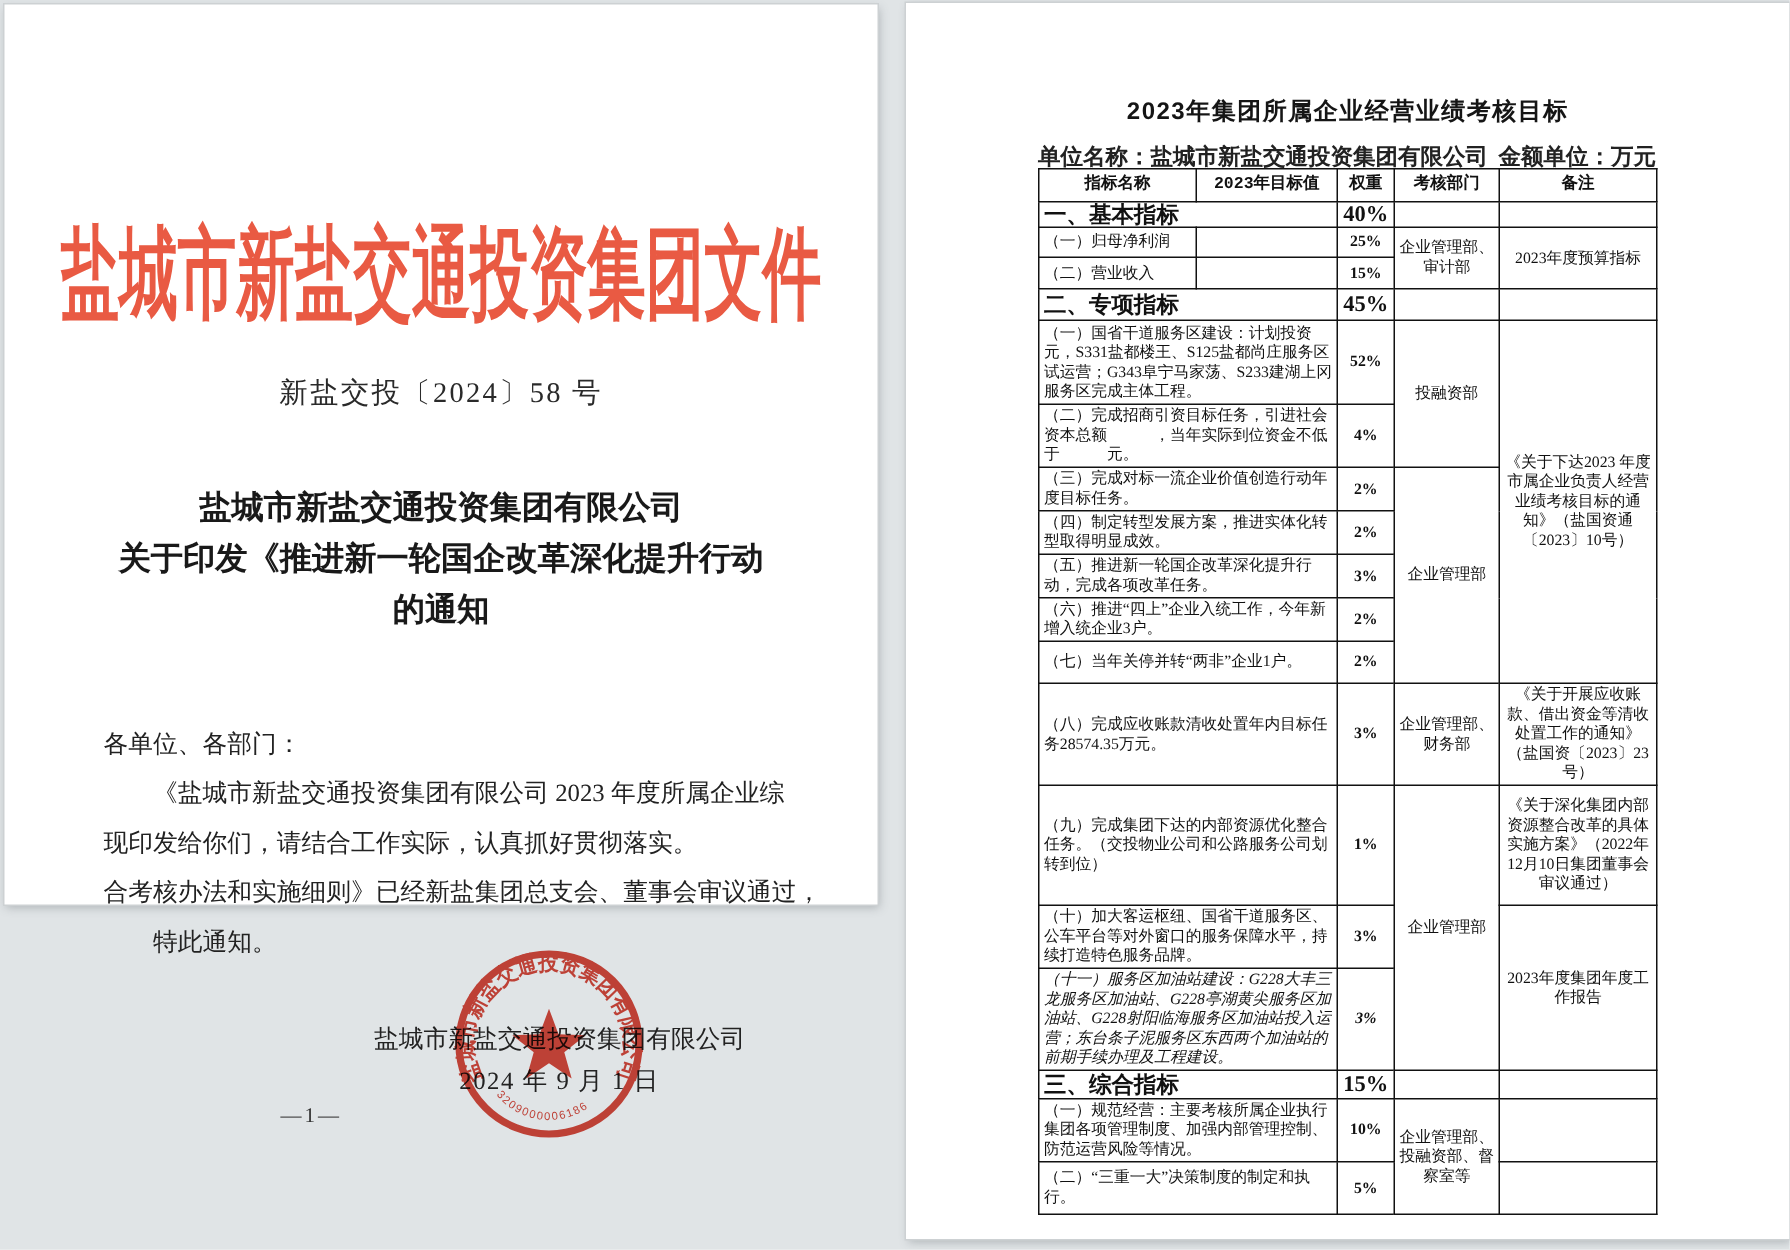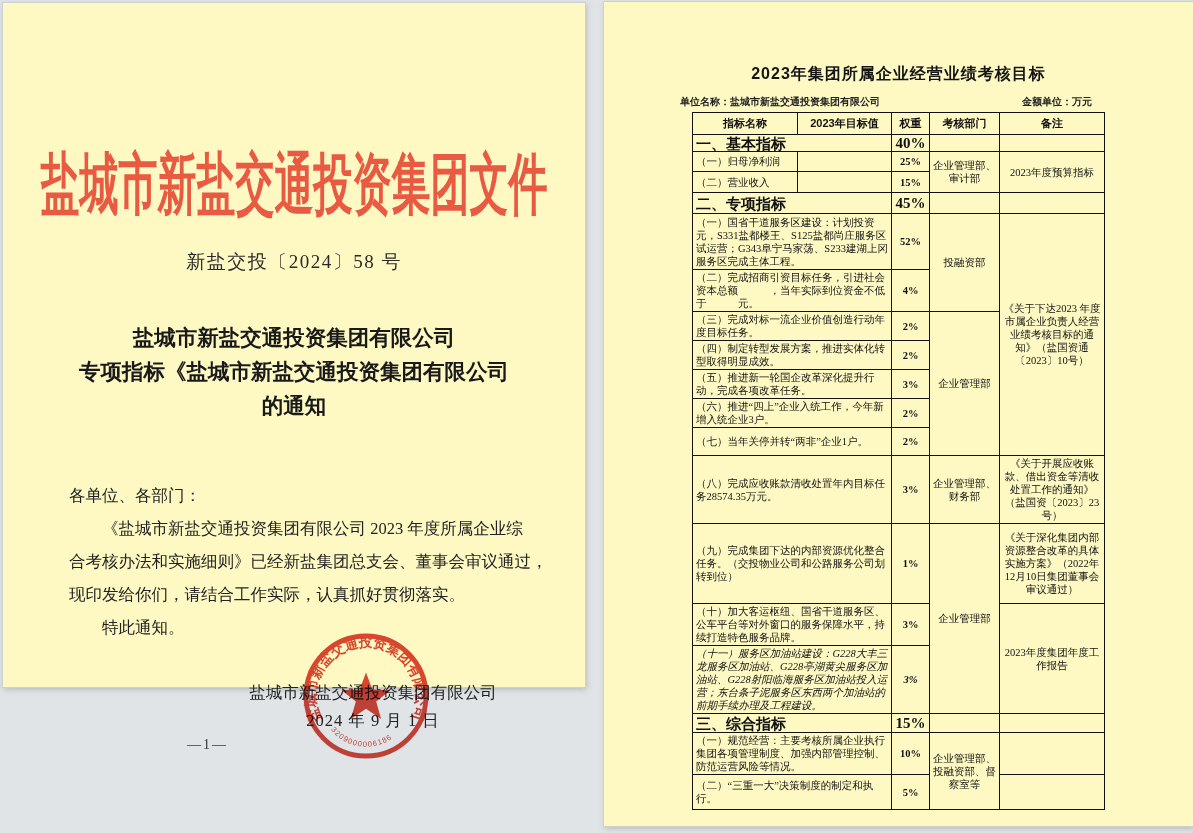--- a/index.html
+++ b/index.html
@@ -3,24 +3,24 @@
 <meta charset="utf-8">
 <style>
   * { margin:0; padding:0; box-sizing:border-box; }
   html,body { width:1193px; height:833px; }
   body {
     background:#e0e4e6;
     font-family:"Liberation Serif","DejaVu Serif",serif;
     position:relative; overflow:hidden; color:#1d1d1d;
   }
   .page {
-    position:absolute; background:#fef9c3;
+    position:absolute; background:#ffffff;
     box-shadow:0 0 0 1px #cdd1d3, 1px 2px 6px rgba(80,90,95,.35);
   }
-  #left-page  { left:3px; top:3px;  width:582px; height:684px; }
+  #left-page  { left:3px; top:3px;  width:582px; height:600px; }
   #right-page { left:604px; top:2px; width:589px; height:824px; }
 
   
   .red-title {
     position:absolute; top:160px; left:0; width:100%; text-align:center;
     font-size:39px; line-height:44px; font-weight:bold; color:#e95a43;
     transform:scaleY(1.72); transform-origin:50% 50%;
     font-family:"Liberation Serif","DejaVu Serif",serif; white-space:nowrap;
   }
   .doc-number {
@@ -55,64 +55,64 @@
   .seal-code { font-size:7px; fill:#d5382b; letter-spacing:1px;
                font-family:"Liberation Sans",sans-serif; }
 
   
   .r-title {
     position:absolute; top:62px; width:100%; text-align:center;
     font-size:16px; font-weight:bold; letter-spacing:1px; color:#151515;
     font-family:"Liberation Sans","DejaVu Sans",sans-serif;
   }
   .r-meta {
-    position:absolute; top:93px; left:76px; width:412px;
+    position:absolute; top:93px; left:88px; width:412px;
     display:flex; justify-content:space-between;
-    font-size:10px; font-weight:bold; color:#222;
+    font-size:15px; font-weight:bold; color:#222;
   }
   #assessment-table {
     position:absolute; top:110px; left:88px; width:412px;
     border-collapse:collapse; table-layout:fixed;
     border:1.5px solid #111;
   }
   #assessment-table th, #assessment-table td {
     border:1px solid #111; padding:1px 3px; vertical-align:middle;
     text-align:center; font-size:10.5px; line-height:13px; color:#111;
     font-family:"Liberation Serif","DejaVu Serif",serif;
     overflow:hidden;
   }
   #assessment-table thead th {
-    font-family:Liberation Sans, sans-serif;
+    font-family:Liberation Mono, monospace;
     font-weight:bold; font-size:11px;
   }
   #assessment-table .section-row td {
     font-family:"Liberation Sans","DejaVu Sans",sans-serif;
     font-weight:bold; font-size:15px;
   }
   #assessment-table td.cell-left { text-align:left; }
   #assessment-table td.cell-weight { font-weight:bold; font-family:"Liberation Serif",serif; }
 </style>
 </head>
 <body>
 
 <div class="page" id="left-page">
   <div class="red-title">盐城市新盐交通投资集团文件</div>
   <div class="doc-number">新盐交投〔2024〕58 号</div>
 
   <div class="doc-title">
     <div>盐城市新盐交通投资集团有限公司</div>
-    <div>专项指标《盐城市新盐交通投资集团有限公司</div>
+    <div>关于印发《推进新一轮国企改革深化提升行动</div>
     <div>的通知</div>
   </div>
 
   <div class="doc-body">
     <div>各单位、各部门：</div>
     <div>　　《盐城市新盐交通投资集团有限公司 2023 年度所属企业综</div>
+    <div>现印发给你们，请结合工作实际，认真抓好贯彻落实。</div>
     <div>合考核办法和实施细则》已经新盐集团总支会、董事会审议通过，</div>
-    <div>现印发给你们，请结合工作实际，认真抓好贯彻落实。</div>
     <div>　　特此通知。</div>
   </div>
 
   <div class="signature">盐城市新盐交通投资集团有限公司</div>
   <div class="doc-date">2024 年 9 月 1 日</div>
   <div class="page-number">—1—</div>
 
   <svg class="stamp" viewBox="0 0 140 140" aria-hidden="true">
     <defs>
       <path id="arcTop" d="M 28,92 A 47 47 0 1 1 112,92" fill="none"></path>

